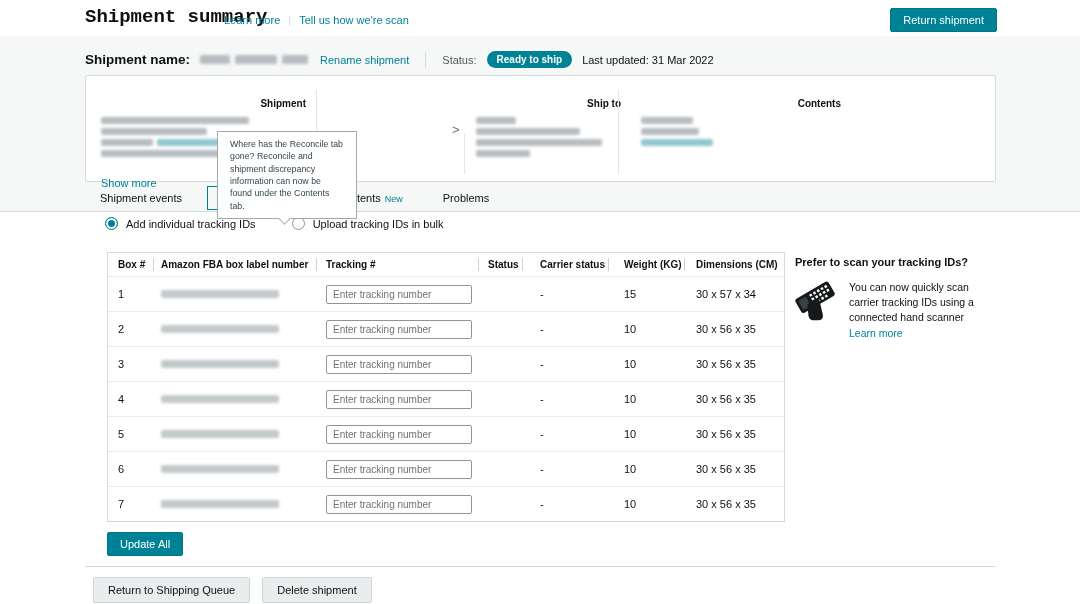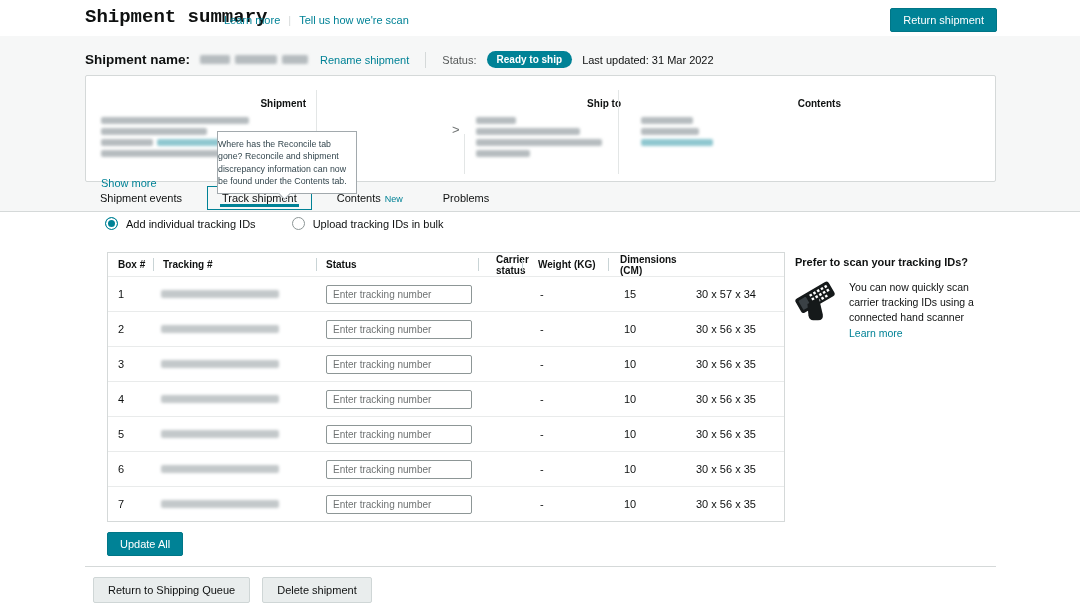--- a/index.html
+++ b/index.html
@@ -32,21 +32,21 @@
   .card{position:absolute;left:85px;top:75px;width:911px;height:107px;background:#fff;
         border:1px solid #d5d9d9;border-radius:2px;box-sizing:border-box;}
   .card .col{position:absolute;top:10px;}
   .card .col h4{margin:12px 0 8px 0;font-size:10px;font-weight:700;color:#0f1111;text-align:right;}
   .card .line{display:flex;gap:4px;margin:4px 0;}
   .cdivider{position:absolute;width:1px;background:#e3e6e6;}
   .chev{position:absolute;left:366px;top:46px;font-size:13px;color:#6f7373;}
   .show-more{display:inline-block;margin-top:16px;font-size:11px;}
   
   .tooltip{position:absolute;left:217px;top:131px;width:140px;box-sizing:border-box;
-           background:#fff;border:1px solid #a2a9ad;padding:6px 0;font-size:8.8px;
+           background:#fff;border:1px solid #a2a9ad;padding:6px 12px;font-size:8.8px;
            line-height:1.4;color:#33464e;z-index:6;}
   .tooltip .caret{position:absolute;left:62px;bottom:-5px;width:8px;height:8px;background:#fff;
                   border-right:1px solid #a2a9ad;border-bottom:1px solid #a2a9ad;
                   transform:rotate(45deg);}
   
   .tabs{position:absolute;left:85px;top:186px;display:flex;gap:10px;align-items:flex-end;z-index:3;}
   .tab{position:relative;padding:6px 15px;font-size:11px;color:#0f1111;cursor:pointer;}
   .tab.selected{border:1px solid #008296;background:#f6f7f7;padding:5px 14px;}
   .tab.selected::after{content:"";position:absolute;left:12px;right:12px;bottom:2px;height:3px;
                        background:#008296;}
@@ -195,20 +195,21 @@
       </div>
       <div class="radio-opt">
         <span class="radio off"></span>
         <span>Upload tracking IDs in bulk</span>
       </div>
     </div>
 
   <div class="table">
     <div class="tr thead" id="thead">
         <div class="cell c-box">Box #</div>
+        <div class="cell c-label">Amazon FBA box label number</div>
         <div class="cell c-track">Tracking #</div>
         <div class="cell c-status">Status</div>
         <div class="cell c-carrier">Carrier status</div>
         <div class="cell c-weight">Weight (KG)</div>
         <div class="cell c-dims">Dimensions (CM)</div>
       </div>
     <div id="tbody">
         <div class="tr row">
           <div class="cell c-box">1</div>
           <div class="cell c-label">

